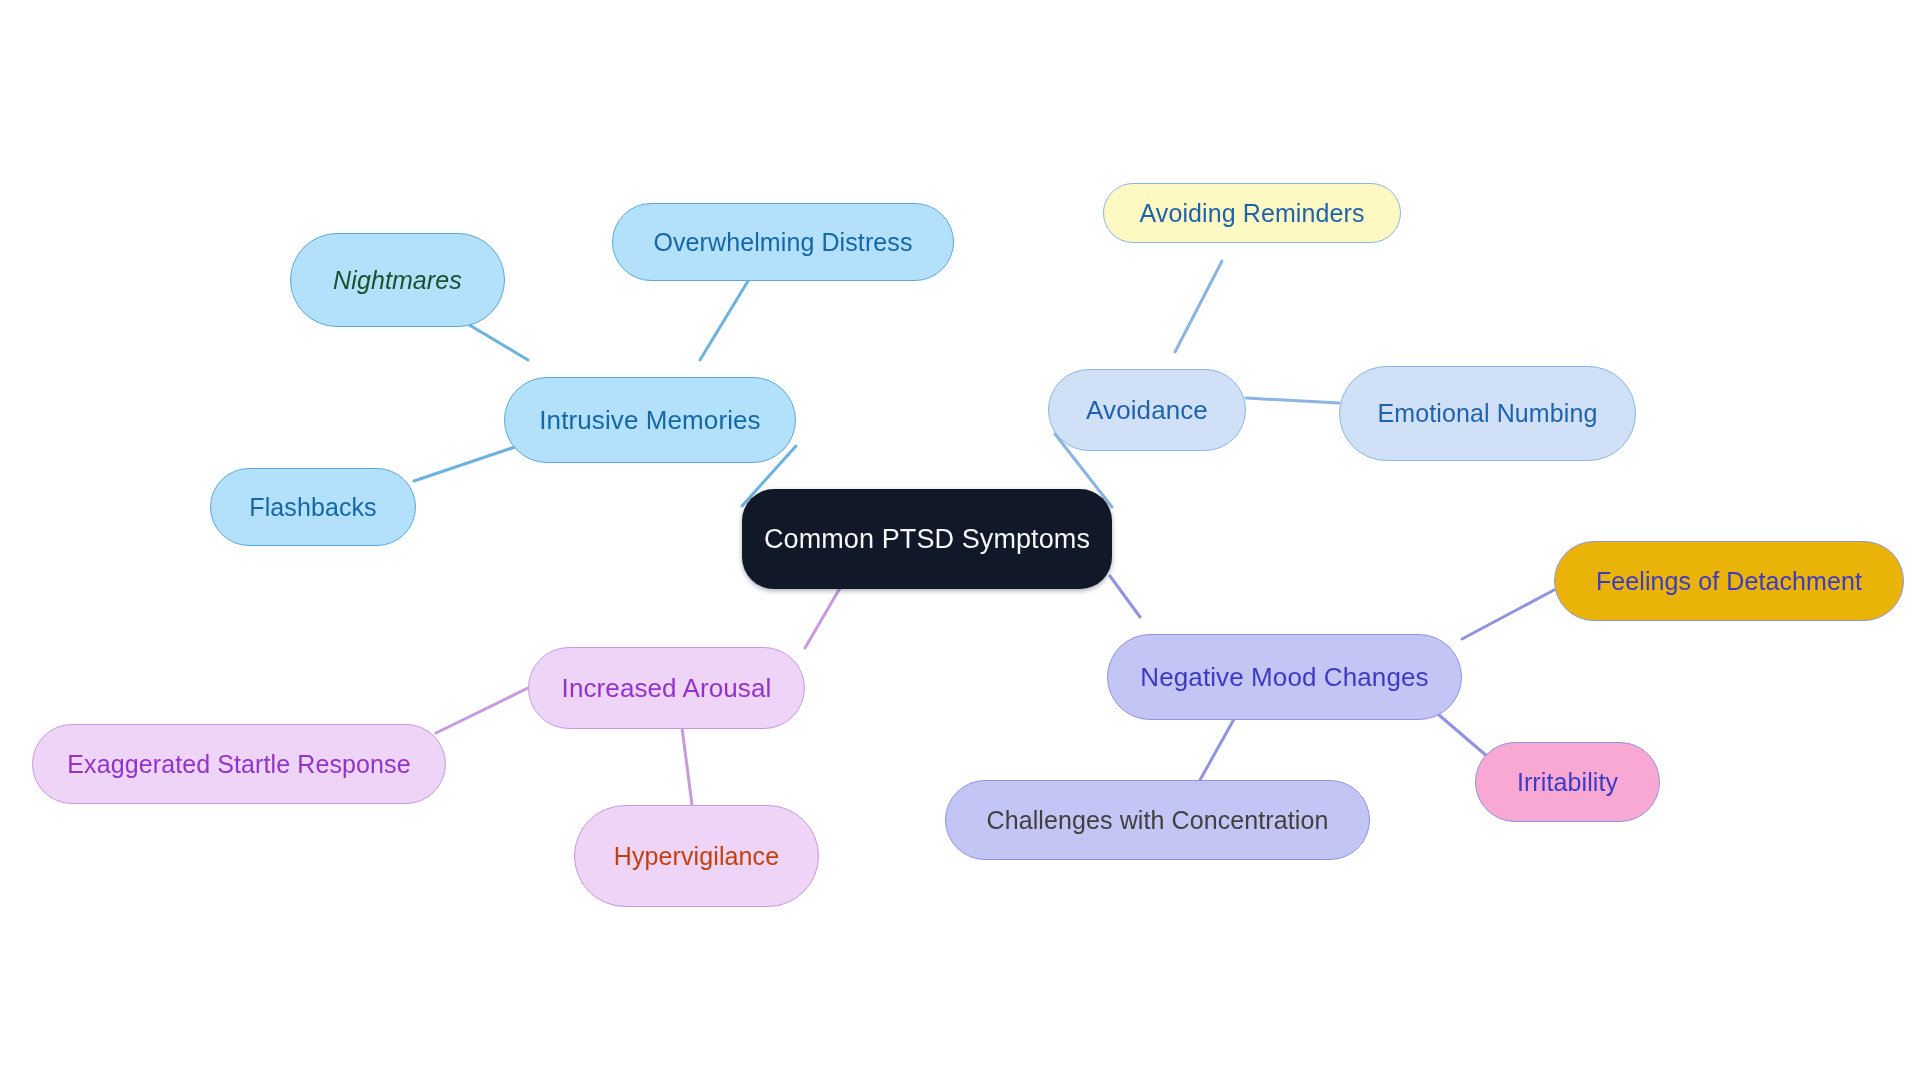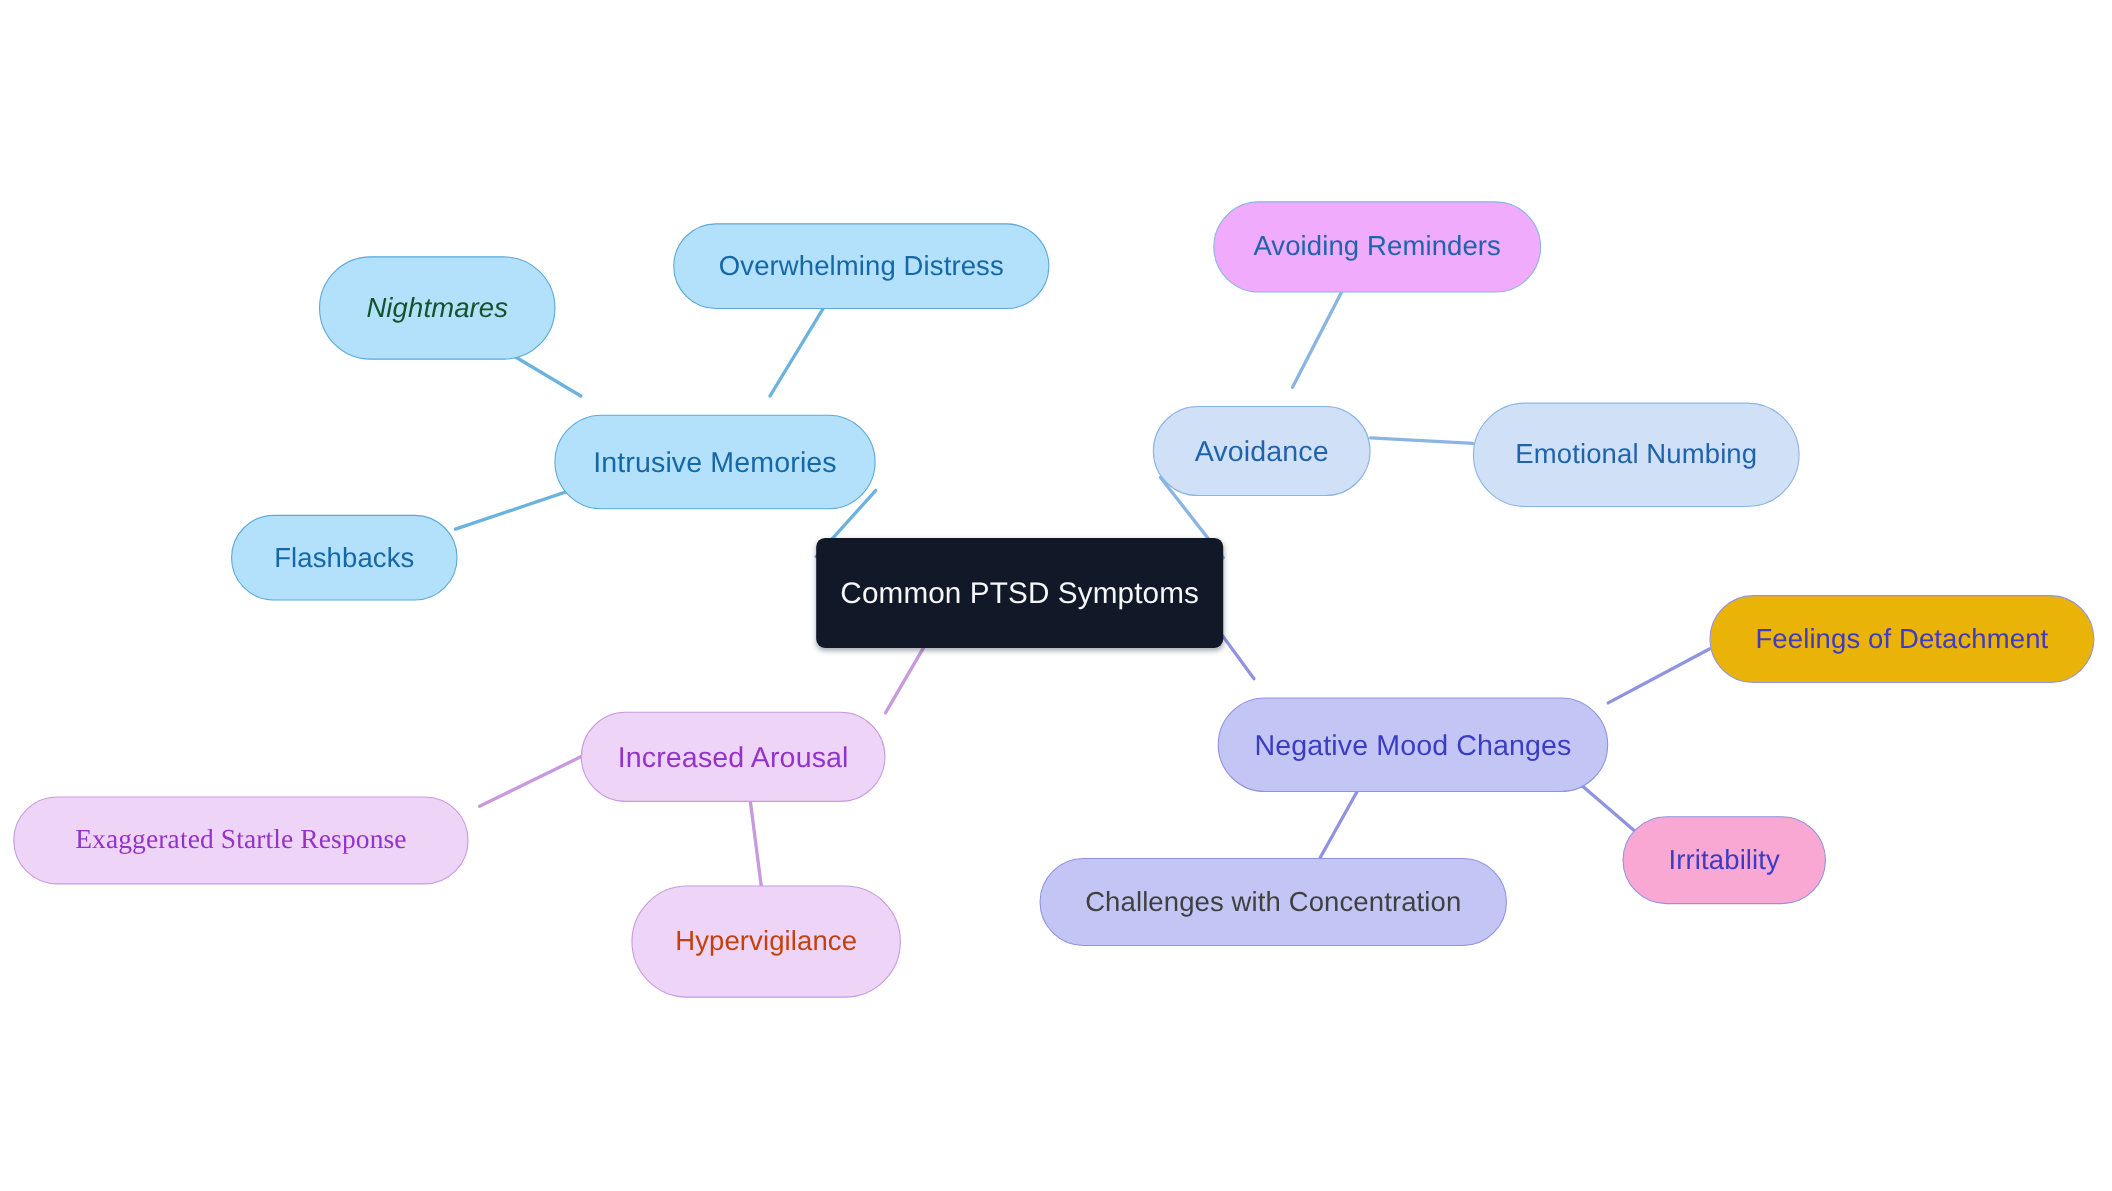--- a/index.html
+++ b/index.html
@@ -36,21 +36,21 @@
     text-align: center;
     border-radius: 999px;
     border-style: solid;
     border-width: 1.5px;
     padding: 0 18px;
     white-space: nowrap;
     letter-spacing: 0.1px;
   }
   .node-root {
     border: none;
-    border-radius: 8px;
+    border-radius: 32px;
     background: #111827;
     color: #f4f6f8;
     font-size: 27px;
     font-weight: 400;
     box-shadow: 0 2px 5px rgba(17,24,39,0.35);
   }
   .node-branch {
     font-size: 26px;
     font-weight: 400;
     margin-top: 17px;
@@ -80,23 +80,23 @@
       <line x1="528" y1="688" x2="436" y2="733" stroke="#c79ae0" stroke-width="3" stroke-linecap="round"></line>
       <line x1="680" y1="712" x2="692" y2="805" stroke="#c79ae0" stroke-width="3" stroke-linecap="round"></line>
     </svg>
   <div id="node-layer">
       <div class="node node-root" style="left: 742px; top: 489px; width: 370px; height: 100px; background: rgb(17, 24, 39); color: rgb(244, 246, 248);">Common PTSD Symptoms</div>
       <div class="node node-branch" style="left: 504px; top: 360px; width: 292px; height: 86px; background: rgb(179, 224, 251); border-color: rgb(90, 169, 218); color: rgb(22, 103, 166);">Intrusive Memories</div>
       <div class="node node-leaf" style="left: 290px; top: 233px; width: 215px; height: 94px; background: rgb(179, 224, 251); border-color: rgb(90, 169, 218); color: #14532d; font-style: italic;">Nightmares</div>
       <div class="node node-leaf" style="left: 612px; top: 203px; width: 342px; height: 78px; background: rgb(179, 224, 251); border-color: rgb(90, 169, 218); color: rgb(22, 103, 166);">Overwhelming Distress</div>
       <div class="node node-leaf" style="left: 210px; top: 468px; width: 206px; height: 78px; background: rgb(179, 224, 251); border-color: rgb(90, 169, 218); color: rgb(22, 103, 166);">Flashbacks</div>
       <div class="node node-branch" style="left: 1048px; top: 352px; width: 198px; height: 82px; background: rgb(207, 224, 247); border-color: rgb(138, 181, 227); color: rgb(31, 99, 173);">Avoidance</div>
-      <div class="node node-leaf" style="left: 1103px; top: 183px; width: 298px; height: 83px; background: #f0abfc; border-color: rgb(138, 181, 227); color: rgb(31, 99, 173);">Avoiding Reminders</div>
+      <div class="node node-leaf" style="left: 1103px; top: 183px; width: 298px; height: 60px; background: #fef9c3; border-color: rgb(138, 181, 227); color: rgb(31, 99, 173);">Avoiding Reminders</div>
       <div class="node node-leaf" style="left: 1339px; top: 366px; width: 297px; height: 95px; background: rgb(207, 224, 247); border-color: rgb(138, 181, 227); color: rgb(31, 99, 173);">Emotional Numbing</div>
       <div class="node node-branch" style="left: 1107px; top: 617px; width: 355px; height: 86px; background: rgb(195, 198, 245); border-color: rgb(143, 147, 224); color: rgb(59, 59, 196);">Negative Mood Changes</div>
       <div class="node node-leaf" style="left: 1554px; top: 541px; width: 350px; height: 80px; background: #eab308; border-color: rgb(143, 147, 224); color: rgb(59, 59, 196);">Feelings of Detachment</div>
       <div class="node node-leaf" style="left: 1475px; top: 742px; width: 185px; height: 80px; background: #f9a8d4; border-color: rgb(143, 147, 224); color: rgb(59, 59, 196);">Irritability</div>
       <div class="node node-leaf" style="left: 945px; top: 780px; width: 425px; height: 80px; background: rgb(195, 198, 245); border-color: rgb(143, 147, 224); color: #404040;">Challenges with Concentration</div>
       <div class="node node-branch" style="left: 528px; top: 630px; width: 277px; height: 82px; background: rgb(238, 212, 247); border-color: rgb(199, 154, 224); color: rgb(147, 51, 201);">Increased Arousal</div>
-      <div class="node node-leaf" style="left: 12px; top: 724px; width: 414px; height: 80px; background: rgb(238, 212, 247); border-color: rgb(199, 154, 224); color: rgb(147, 51, 201); font-family: Liberation Serif, serif;">Exaggerated Startle Response</div>
+      <div class="node node-leaf" style="left: 32px; top: 724px; width: 414px; height: 80px; background: rgb(238, 212, 247); border-color: rgb(199, 154, 224); color: rgb(147, 51, 201);">Exaggerated Startle Response</div>
       <div class="node node-leaf" style="left: 574px; top: 805px; width: 245px; height: 102px; background: rgb(238, 212, 247); border-color: rgb(199, 154, 224); color: #c2410c;">Hypervigilance</div>
     </div>
 </div>
 
 </body></html>

